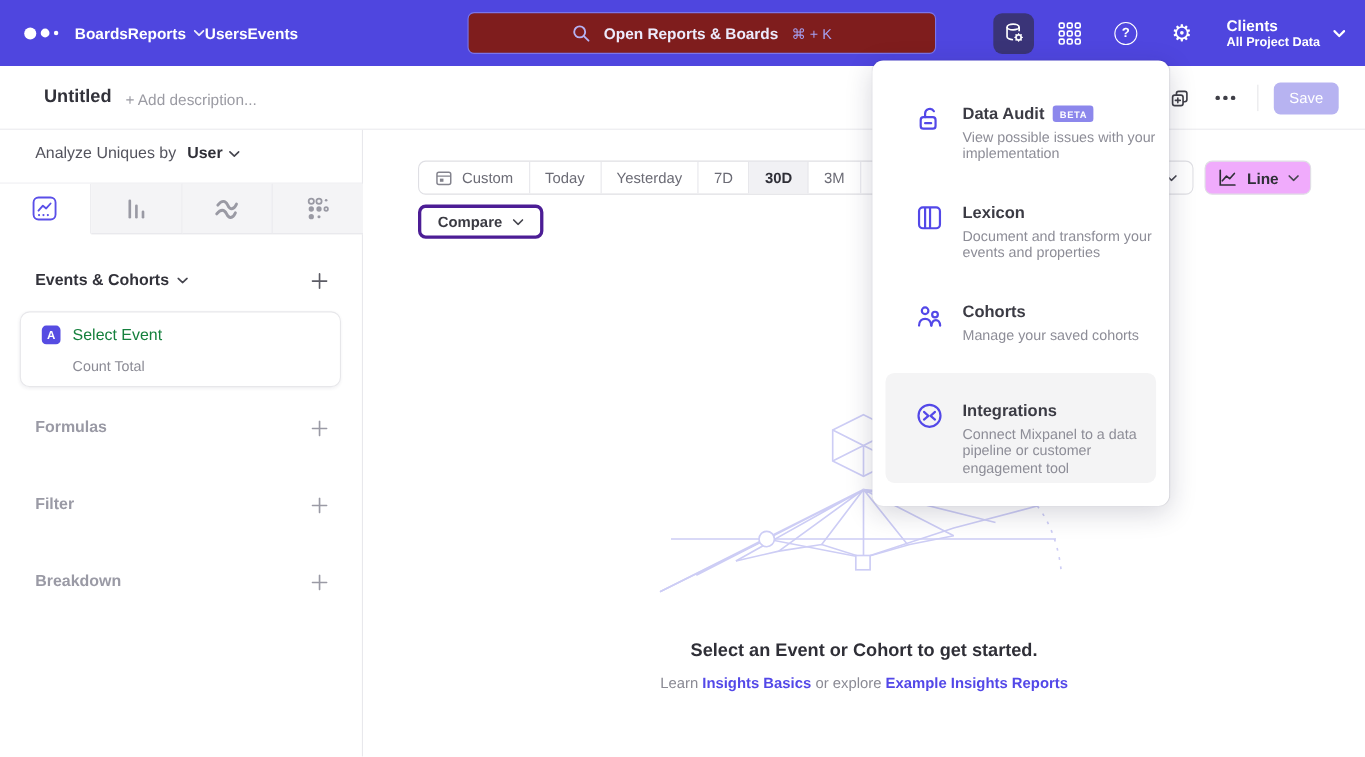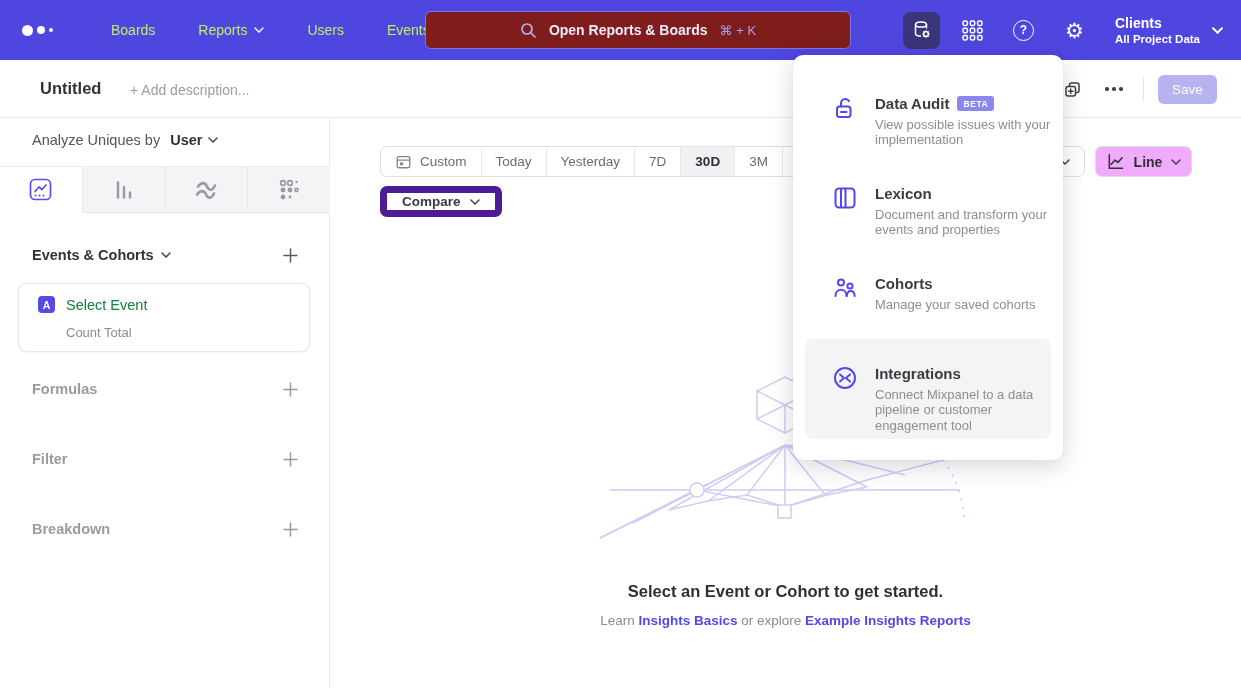--- a/index.html
+++ b/index.html
@@ -6,39 +6,39 @@
   html,body { background:#fff; }
   body { font-family:"Liberation Sans", sans-serif; }
   .screen { position:relative; width:1241px; height:688px; overflow:hidden; background:#fff; }
 
   
   .topnav { position:absolute; left:0; top:0; width:1241px; height:60px; background:#4F46DF; display:flex; align-items:center; }
   .logo { display:flex; align-items:center; gap:4px; margin-left:22px; width:46px; }
   .logo .d1{width:11px;height:11px;border-radius:50%;background:#fff;}
   .logo .d2{width:8px;height:8px;border-radius:50%;background:#fff;}
   .logo .d3{width:4px;height:4px;border-radius:50%;background:#fff;}
-  .nav-item { color:#bef264; font-size:14px; font-weight:400; margin-left:43px; display:flex; align-items:center; gap:7px; cursor:pointer; }
+  .nav-item { color:#ffffff; font-size:14px; font-weight:700; display:flex; align-items:center; gap:7px; cursor:pointer; }
   .nav-item svg { opacity:.9; }
   .nav-search { position:absolute; left:425px; top:11px; width:426px; height:38px; background:#7f1d1d; border:1px solid #7A75EA; border-radius:6px; display:flex; align-items:center; justify-content:center; gap:12px; cursor:text; }
   .nav-search .ph { color:#ECEBFC; font-size:14px; font-weight:600; }
   .nav-search .sc { color:#A5A0F0; font-size:13px; font-weight:500; }
   .nav-right { position:absolute; right:18px; top:0; height:60px; display:flex; align-items:center; gap:0; }
   .tool-btn { width:37px; height:37px; border-radius:8px; display:flex; align-items:center; justify-content:center; margin-left:14px; cursor:pointer; }
   .tool-btn.active { background:#3A3478; }
   .help-circle { width:21px; height:21px; border:1.6px solid #fff; border-radius:50%; color:#fff; font-size:12px; font-weight:700; display:flex; align-items:center; justify-content:center; }
   .gear-glyph { color:#fff; font-size:21px; line-height:1; }
   .account { margin-left:22px; display:flex; align-items:center; gap:12px; cursor:pointer; }
   .account .txt { color:#fff; }
   .account .org { font-size:14px; font-weight:700; line-height:17px; }
   .account .proj { font-size:11.5px; font-weight:700; line-height:14px; }
 
   
   .page-header { position:absolute; left:0; top:60px; width:1241px; height:58px; background:#fff; border-bottom:1px solid #E8E8EC; }
   .report-title { position:absolute; left:40px; top:19px; font-size:16.5px; font-weight:700; color:#32323A; }
-  .desc-ph { position:absolute; left:130px; top:22px; font-size:14px; color:#9B9BA3; cursor:text;text-align:center; }
+  .desc-ph { position:absolute; left:114px; top:22px; font-size:14px; color:#9B9BA3; cursor:text;text-align:center; }
   .hdr-icons { position:absolute; right:24px; top:14px; display:flex; align-items:center; }
   .icon-btn { width:30px; height:30px; display:flex; align-items:center; justify-content:center; cursor:pointer; }
   .dots3 { display:flex; gap:3.5px; }
   .dots3 span { width:3.5px; height:3.5px; border-radius:50%; background:#3F3F47; }
   .hdr-divider { width:1px; height:24px; background:#E5E5E8; margin:0 14px; }
   .save-btn { width:59px; height:29px; background:#B7B3F1; color:#fff; border:none; border-radius:6px; font-size:13.5px; font-weight:400; font-family:inherit; cursor:pointer; }
 
   
   .sidebar { position:absolute; left:0; top:118px; width:330px; height:570px; background:#fff; border-right:1px solid #E8E8EC; }
   .analyze-row { position:absolute; left:32px; top:14px; font-size:14.5px; color:#54545E; display:flex; align-items:center; gap:6px; }
@@ -56,21 +56,21 @@
   .badge-a { position:absolute; left:19px; top:12px; width:17px; height:17px; background:#564CE2; border-radius:4px; color:#fff; font-size:10.5px; font-weight:700; display:flex; align-items:center; justify-content:center; }
   .event-card .ttl { position:absolute; left:47px; top:13px; font-size:14.5px; font-weight:400; color:#15803d; }
   .event-card .sub { position:absolute; left:47px; top:41px; font-size:13px; color:#8B8B95; }
 
   
   .main { position:absolute; left:330px; top:118px; width:911px; height:570px; background:#fff; }
   .segmented { position:absolute; left:50px; top:28px; height:31px; display:flex; border:1px solid #DFDFE4; border-radius:7px; background:#fff; overflow:hidden;justify-content:center; }
   .seg { display:flex; align-items:center; justify-content:center; gap:8px; font-size:13.5px; color:#6B6B75; border-right:1px solid #E7E7EB; cursor:pointer; padding:0 14px; white-space:nowrap; }
   .seg:last-child { border-right:none; }
   .seg.selected { background:#F1F1F4; color:#2F2F37; font-weight:700; }
-  .compare-btn { position:absolute; left:50px; top:68px; height:31px; padding:0 15px; display:flex; align-items:center; gap:9px; border:7px solid #4c1d95; border-radius:7px; background:#fff; font-size:13.5px; font-weight:600; color:#3A3A42; cursor:pointer; }
+  .compare-btn { position:absolute; left:50px; top:68px; height:31px; padding:0 15px; display:flex; align-items:center; gap:9px; border:3px solid #4c1d95; border-radius:7px; background:#fff; font-size:13.5px; font-weight:600; color:#3A3A42; cursor:pointer; }
   .partial-btn { position:absolute; left:660px; top:28px; width:95px; height:31px; border:1px solid #DFDFE4; border-radius:7px; background:#fff; display:flex; align-items:center; justify-content:flex-end; padding-right:14px; cursor:pointer; }
   .line-btn { position:absolute; left:765px; top:28px; width:97px; height:31px; border:1px solid #DFDFE4; border-radius:7px; background:#f0abfc; display:flex; align-items:center; justify-content:center; gap:9px; font-size:14px; font-weight:600; color:#2F2F37; cursor:pointer; }
   .wireframe { position:absolute; left:245px; top:237px; }
   .empty-title { position:absolute; left:0; top:464px; width:911px; text-align:center; font-size:16.5px; font-weight:700; color:#2F2F37; }
   .empty-sub { position:absolute; left:0; top:495px; width:911px; text-align:center; font-size:13.5px; color:#8A8A94; }
   .empty-sub a { color:#5348E8; font-weight:700; text-decoration:none; cursor:pointer; }
 
   
   .menu-panel { position:absolute; left:793px; top:55px; width:270px; height:405px; background:#fff; border-radius:10px; box-shadow:0 6px 24px rgba(30,30,60,.18), 0 0 1px rgba(30,30,60,.15); z-index:60; padding-top:14px; }
   .menu-item { height:90px; padding:26px 14px 0 39px; display:flex; align-items:flex-start; gap:17px; cursor:pointer; }

